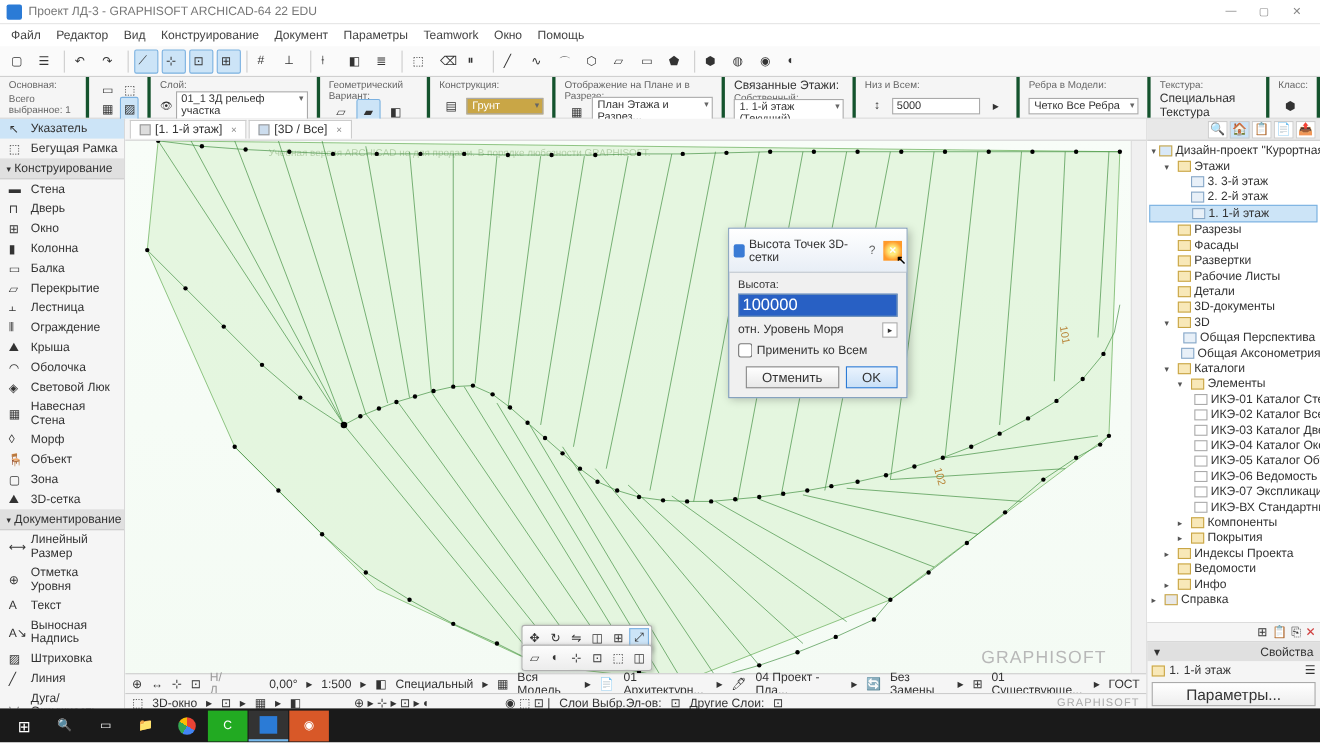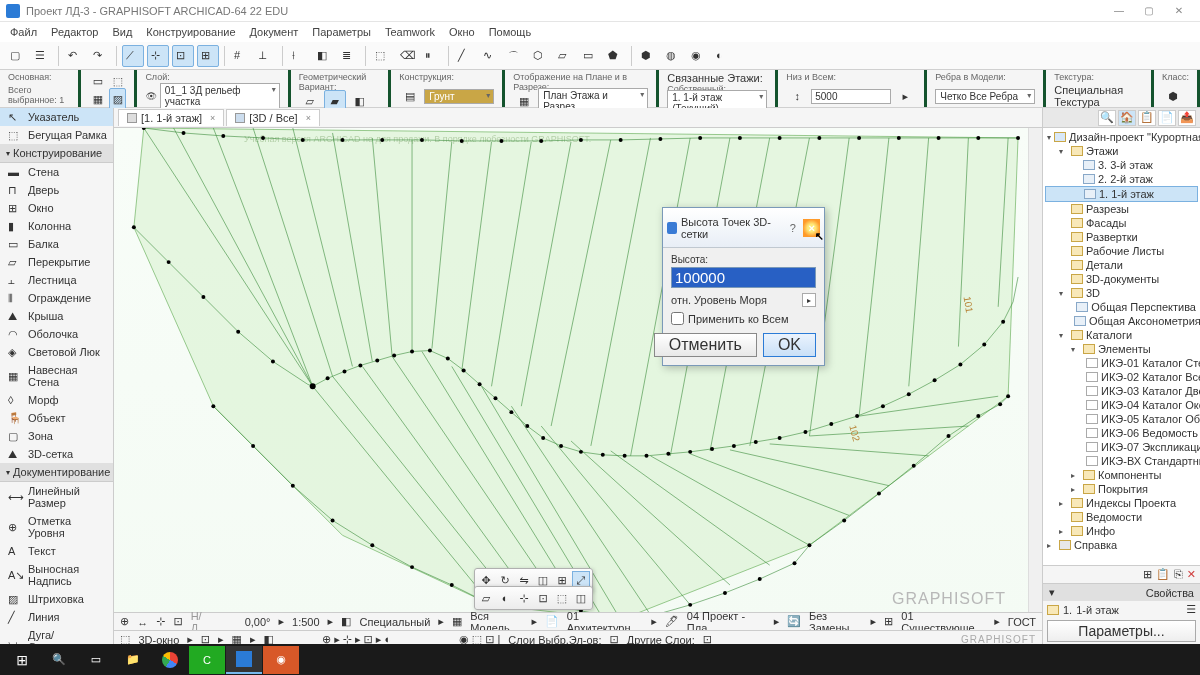--- a/index.html
+++ b/index.html
@@ -58,21 +58,21 @@
 .dlg-title .q{width:16px;text-align:center;color:#666}
 .dlg-title .dx{width:20px;height:18px;background:radial-gradient(circle,#ffea7a 30%,#ff9a2a 70%);display:flex;align-items:center;justify-content:center;color:#fff;font-weight:bold;position:relative}
 .dlg-title .cursor{position:absolute;right:-4px;bottom:-6px;font-size:11px;color:#000}
 .dlg-body{padding:6px 8px 8px}
 .dlg-body .fl{font-size:10px;color:#333;margin-bottom:2px}
 .dlg-body input[type=text]{width:100%;border:1px solid #7a99b8;padding:1px 3px;font-size:15px;background:#fff}
 .dlg-body input[type=text].sel{background:#2860c4;color:#fff}
 .dlg-row{display:flex;align-items:center;gap:4px;font-size:10px;margin-top:5px}
 .dlg-row .ar{width:14px;height:14px;border:1px solid #aaa;display:flex;align-items:center;justify-content:center;font-size:8px;background:#fff}
 .dlg-btns{display:flex;gap:6px;justify-content:flex-end;margin-top:8px}
-.dlg-btns button{padding:2px 14px;font-size:16px;border:1px solid #888;background:linear-gradient(#fff,#e8e8e8)}
+.dlg-btns button{padding:2px 14px;font-size:12px;border:1px solid #888;background:linear-gradient(#fff,#e8e8e8)}
 .dlg-btns button.primary{border:1px solid #2b7bd6;background:linear-gradient(#eaf3fd,#c9e0f7)}
 .float-tb{position:absolute;left:360px;top:440px;background:linear-gradient(#fdfdfd,#ececec);border:1px solid #b0b0b0;border-radius:3px;display:flex;padding:2px;gap:1px;box-shadow:1px 1px 4px rgba(0,0,0,.2)}
 .float-tb .fb{width:18px;height:18px;display:flex;align-items:center;justify-content:center;border:1px solid transparent}
 .float-tb .fb.on{background:#cce4f7;border-color:#7bb1e0}
 .tooltip{position:absolute;left:330px;top:332px;background:rgba(248,252,240,.9);border:1px solid #a8c878;padding:3px 6px;font-size:9px;color:#3a6a2a;line-height:1.3}
 .tooltip div{white-space:nowrap}
 .wm{position:absolute;right:22px;bottom:22px;font-size:16px;color:#b8b8b8;letter-spacing:1px;font-weight:500}
 .wm-top{position:absolute;left:130px;top:6px;font-size:9px;color:#7a9a6a}
 .taskbar{position:absolute;bottom:0;left:0;right:0;height:31px;background:#1a1a1a;display:flex;align-items:center;padding:0 4px;gap:1px}
 .taskbar .tb{width:36px;height:28px;display:flex;align-items:center;justify-content:center;color:#fff}

